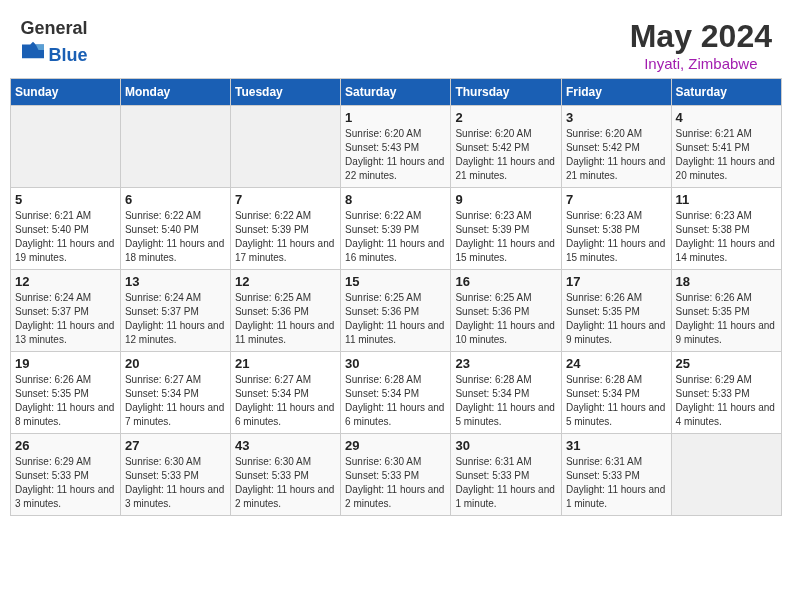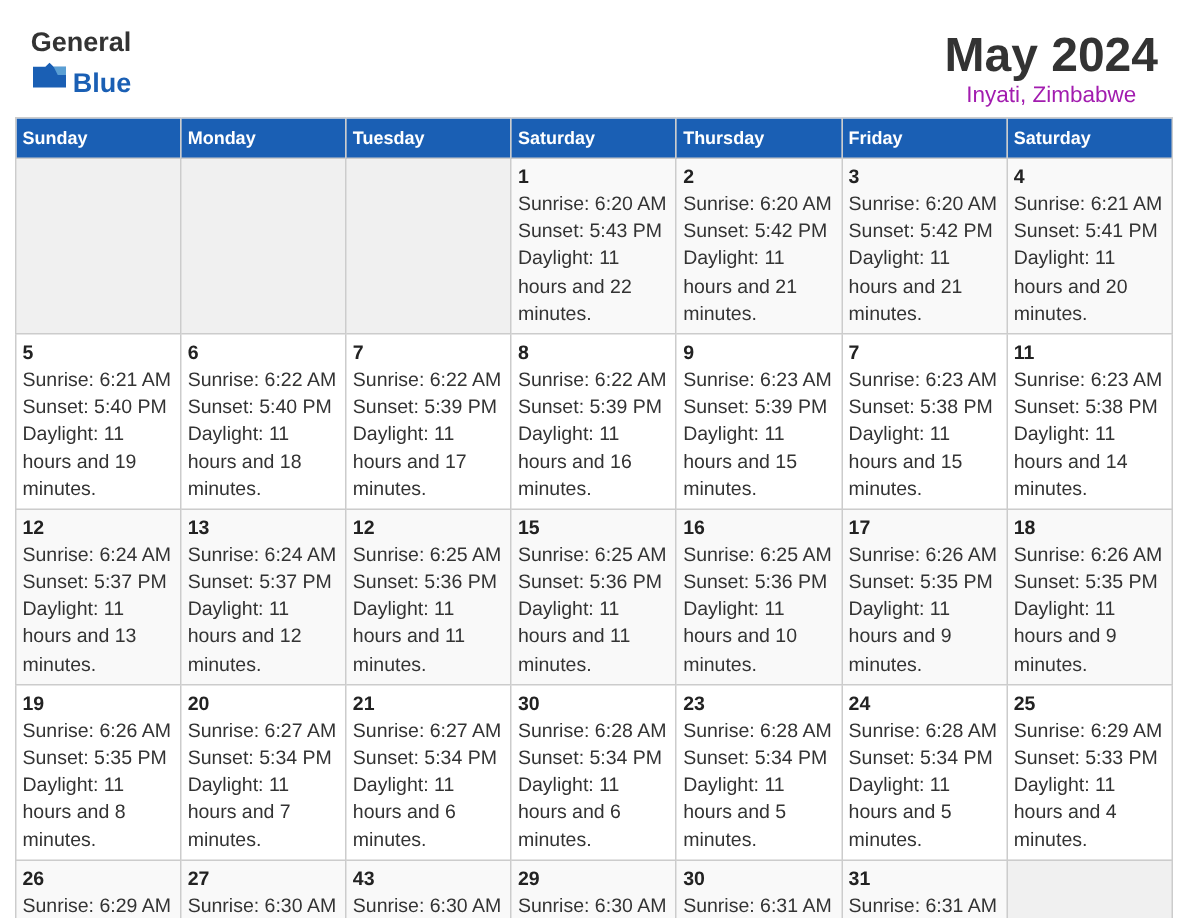--- a/index.html
+++ b/index.html
@@ -78,21 +78,21 @@
       background-color: #fff;
     }
     .day-number {
       font-size: 13px;
       font-weight: bold;
       color: #222;
       display: block;
       margin-bottom: 2px;
     }
     .day-info {
-      font-size: 13px;
+      font-size: 10px;
       color: #333;
       line-height: 1.4;
     }
     .empty-cell {
       background: #f0f0f0 !important;
     }
     
     .row-odd td { background-color: #f5f5f5; }
     .row-even td { background-color: #ffffff; }
   </style>

